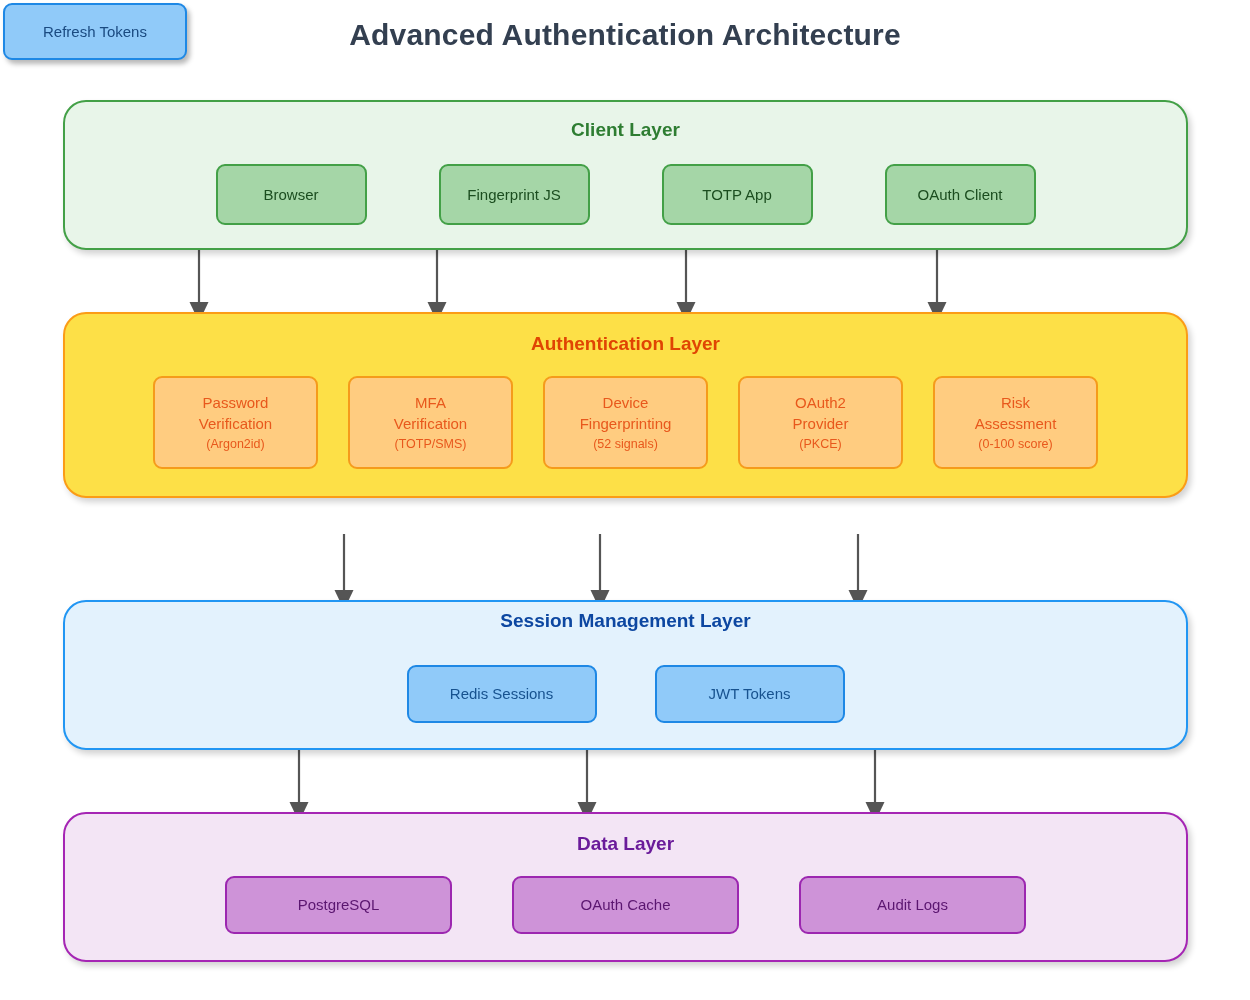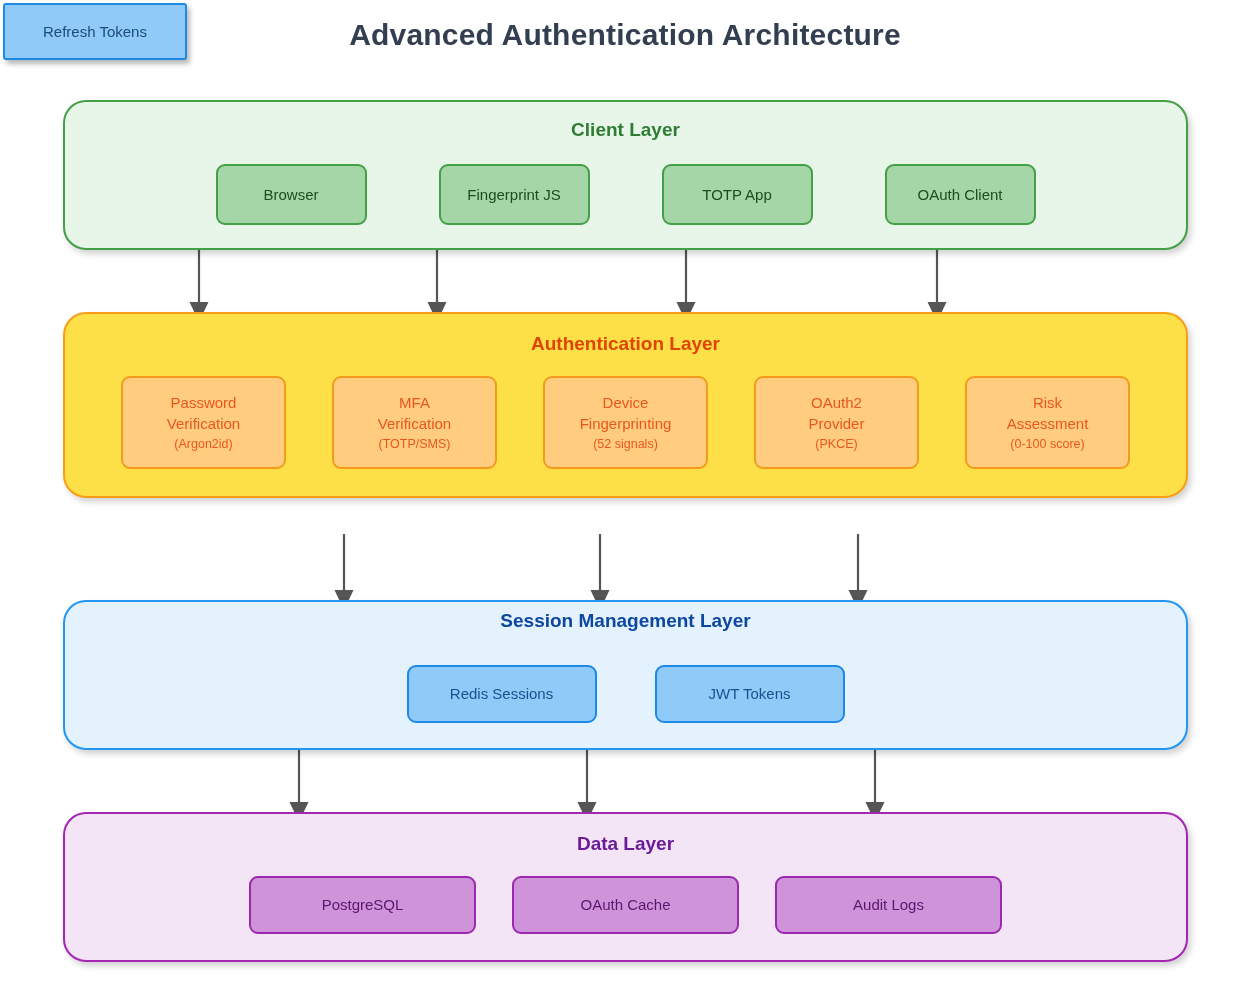--- a/index.html
+++ b/index.html
@@ -31,21 +31,21 @@
   
   #refresh-chip {
     position: absolute;
     left: 3px;
     top: 3px;
     width: 184px;
     height: 57px;
     box-sizing: border-box;
     background: #90caf9;
     border: 2px solid #1e88e5;
-    border-radius: 3px;
+    border-radius: 9px;
     box-shadow: 3px 4px 5px rgba(0,0,0,0.28);
     display: flex;
     align-items: center;
     justify-content: center;
     color: #1a4a80;
     font-size: 15px;
   }
 
   
   .layer {
@@ -101,21 +101,21 @@
     color: #1b4d1f;
   }
 
   
   #layer-auth {
     left: 63px; top: 312px; width: 1125px; height: 186px;
     background: #fde047;
     border: 2px solid #fb9c16;
   }
   #layer-auth .layer-title { top: 19px; color: #e04403; }
-  #layer-auth .nodes { top: 62px; gap: 46px; }
+  #layer-auth .nodes { top: 62px; gap: 30px; }
   #layer-auth .node {
     width: 165px; height: 93px;
     background: #ffcc80;
     border: 2px solid #f59b1b;
     color: #e8581c;
   }
 
   
   #layer-session {
     left: 63px; top: 600px; width: 1125px; height: 150px;
@@ -131,21 +131,21 @@
     color: #17528f;
   }
 
   
   #layer-data {
     left: 63px; top: 812px; width: 1125px; height: 150px;
     background: #f3e5f5;
     border: 2px solid #a525b4;
   }
   #layer-data .layer-title { top: 19px; color: #6a1b9a; }
-  #layer-data .nodes { top: 62px; gap: 36px; }
+  #layer-data .nodes { top: 62px; gap: 60px; }
   #layer-data .node {
     width: 227px; height: 58px;
     background: #ce93d8;
     border: 2px solid #9c27b0;
     color: #5b1670;
   }
 
   
   #arrow-layer {
     position: absolute;

